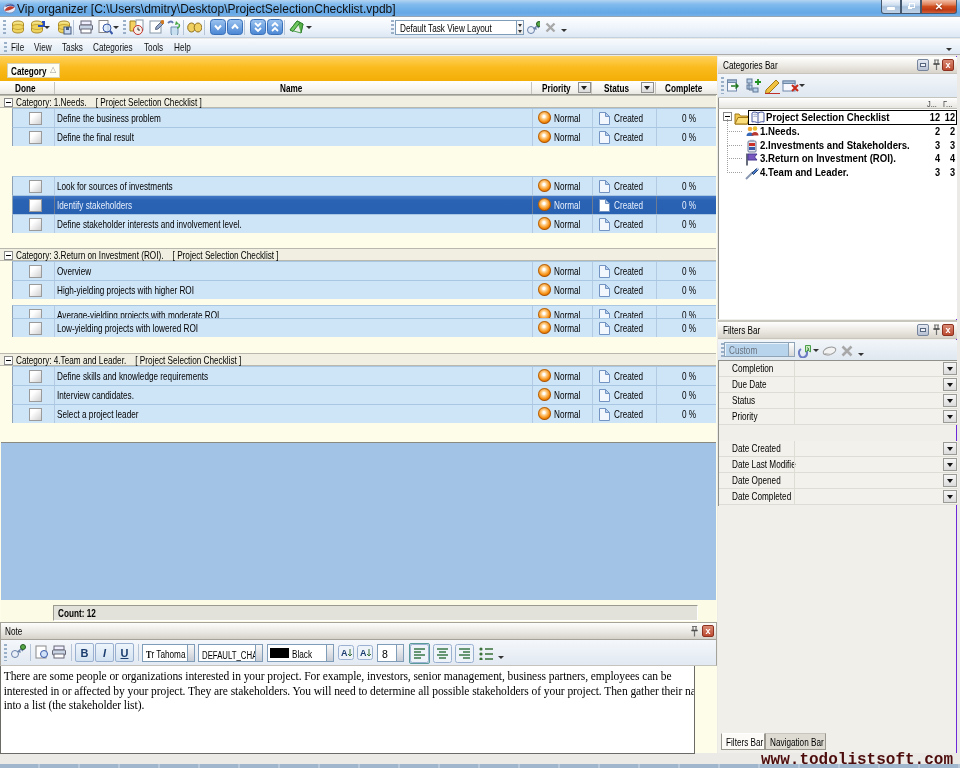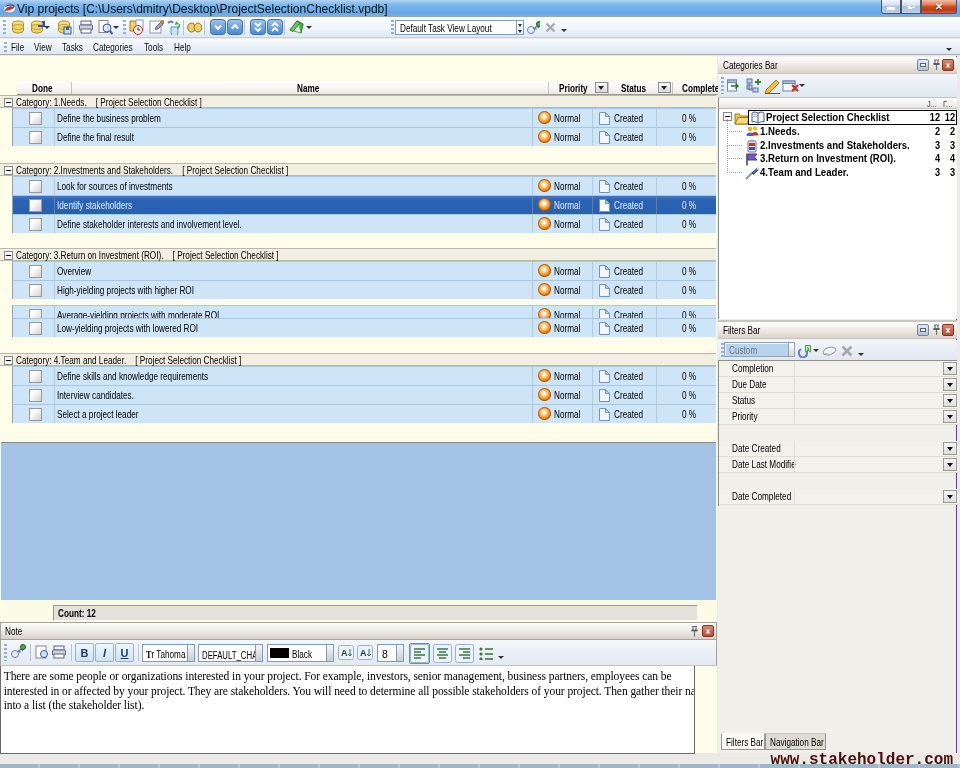--- a/index.html
+++ b/index.html
@@ -18,21 +18,21 @@
   background:linear-gradient(180deg,#f8fbfe 0%,#e9f0f8 60%,#dde7f3 100%); border-bottom:1px solid #ababab; }
 .menuitem { position:absolute; top:41px; font-size:10.5px; color:#111; }
 .grip { position:absolute; width:3px; background:repeating-linear-gradient(180deg,#9ab0c8 0 2px,transparent 2px 4px); }
 .tsep { position:absolute; width:1px; background:#b5c4d6; }
 .caret { position:absolute; width:0; height:0; border-left:3px solid transparent; border-right:3px solid transparent; border-top:3px solid #333; }
 .combo { position:absolute; background:#fff; border:1px solid #7f9db9; font-size:10.5px; color:#000; }
 .spinner { position:absolute; width:7px; background:linear-gradient(180deg,#f8f8f8,#c8ccd4); border:1px solid #7f9db9; border-left:none; }
 #main { left:0; top:56px; width:717px; height:697px; background:#fdfdea; }
 #goldband { left:0; top:0; width:717px; height:25px; background:linear-gradient(180deg,#ffd25e 0%,#fabb1e 45%,#f3ae06 100%); }
 #catbox { left:7px; top:7px; width:53px; height:15px; background:#fffef5; border:1px solid #d8d2b8; font-weight:bold; font-size:10.5px; padding:1px 0 0 3px; }
-#hdr { left:0; top:25px; width:717px; height:14px; background:linear-gradient(180deg,#ffffff 0%,#f6f5f1 60%,#e9e7e1 100%); border-bottom:1px solid #9c9c94;margin-left:17px; }
+#hdr { left:0; top:25px; width:717px; height:14px; background:linear-gradient(180deg,#ffffff 0%,#f6f5f1 60%,#e9e7e1 100%); border-bottom:1px solid #9c9c94; }
 .hcell { position:absolute; top:1px; font-weight:bold; font-size:10.5px; color:#000; }
 .hsep { position:absolute; top:1px; height:12px; width:1px; background:#c6c4bc; }
 .hdrop { position:absolute; top:1px; width:13px; height:11px; background:linear-gradient(180deg,#fdfdfd,#d8d8d8); border:1px solid #8f8f8f; }
 .hdrop:after { content:""; position:absolute; left:2px; top:3px; border-left:3px solid transparent; border-right:3px solid transparent; border-top:4px solid #222; }
 .catrow { position:absolute; left:0; width:716px; background:#f0efe1; border-top:1px solid #b9b8ae; border-bottom:1px solid #b9b8ae; font-size:10.5px; color:#000; padding:0 0 0 16px; }
 .exp { position:absolute; left:4px; top:2px; width:9px; height:9px; background:#fff; border:1px solid #888; }
 .exp:after { content:""; position:absolute; left:1px; top:3px; width:5px; height:1px; background:#000; }
 .taskrow { position:absolute; left:12px; width:704px; background:#cee4f7; border-top:1px solid #a9c7e3; border-left:1px solid #8ea2b4; font-size:10.5px; }
 .tasksel { background:linear-gradient(180deg,#4277c4 0%,#2b63b4 15%,#275fb0 100%); }
 .cline { position:absolute; top:0; bottom:0; width:1px; background:#b3cbe2; }
@@ -70,21 +70,21 @@
 .tab.active { background:#fcfbf8; border-top:1px solid #fff; }
 #wmtext { left:0; top:751px; width:953px; text-align:right; font-family:"Liberation Mono", monospace; font-size:16px; font-weight:bold; color:#4d0c0c; }
 #botbar { left:0; top:764px; width:960px; height:4px; background:repeating-linear-gradient(90deg,#9fb6cc 0 38px,#b7c8da 38px 40px), linear-gradient(180deg,#b0c2d4,#7e9cba); }
 </style></head><body>
 <div id="titlebar" class="abs"></div>
 <svg class="abs" style="left:3px;top:2px" width="13" height="13" viewBox="0 0 13 13">
     <ellipse cx="6.5" cy="6.5" rx="6" ry="4.6" fill="#e8ecf8" stroke="#8090b8" stroke-width="1"></ellipse>
     <path d="M1.5 8.5 C4.5 3.5,8.5 3.5,11.5 5.5 C8.5 7.5,4.5 9.5,1.5 8.5 Z" fill="#c03a2b"></path>
     <path d="M2.5 4.5 C5.5 2.5,9.5 2.5,11.5 4.5" stroke="#3a57a0" stroke-width="1.4" fill="none"></path>
   </svg>
-<div id="titletext" class="abs"><span style="display:inline-block;white-space:nowrap;font-size:12px">Vip projects [C:\Users\dmitry\Desktop\ProjectSelectionChecklist.vpdb]</span></div>
+<div id="titletext" class="abs"><span style="display:inline-block;white-space:nowrap;font-size:12px">Vip organizer [C:\Users\dmitry\Desktop\ProjectSelectionChecklist.vpdb]</span></div>
 <div class="cap" style="left:881px;width:20px;border-radius:0 0 0 3px">
     <div style="position:absolute;left:5px;top:7px;width:8px;height:3px;background:#fff;border-radius:1px"></div>
   </div>
 <div class="cap" style="left:901px;width:20px">
     <div style="position:absolute;left:7px;top:3px;width:6px;height:5px;border:1px solid #fff;box-shadow:-2px 2px 0 -1px #fff"></div>
   </div>
 <div class="cap close" style="left:921px;width:36px;border-radius:0 0 3px 0">
     <div style="position:absolute;left:0;top:1px;width:34px;text-align:center;color:#fff;font-size:10px;font-weight:bold;text-shadow:0 1px 2px rgba(90,20,5,0.8)">✕</div>
   </div>
 <div id="toolbar" class="abs"></div>
@@ -209,20 +209,23 @@
 <div id="menubar" class="abs"></div>
 <div class="grip abs" style="left:4px;top:42px;height:11px"></div>
 <div class="menuitem abs" style="left:11px"><span class="c">File</span></div>
 <div class="menuitem abs" style="left:34px"><span class="c">View</span></div>
 <div class="menuitem abs" style="left:62px"><span class="c">Tasks</span></div>
 <div class="menuitem abs" style="left:93px"><span class="c">Categories</span></div>
 <div class="menuitem abs" style="left:144px"><span class="c">Tools</span></div>
 <div class="menuitem abs" style="left:174px"><span class="c">Help</span></div>
 <div class="caret abs" style="left:946px;top:48px"></div>
 <div id="main" class="abs">
+<div id="goldband" class="abs">
+      <div id="catbox" class="abs"><span class="c">Category</span><span style="position:absolute;left:42px;top:1px;font-weight:normal;color:#999;font-size:8px">△</span></div>
+    </div>
 <div id="hdr" class="abs">
       <div class="hcell" style="left:15px"><span class="c">Done</span></div>
       <div class="hsep" style="left:54px"></div>
       <div class="hcell" style="left:280px"><span class="c">Name</span></div>
       <div class="hsep" style="left:531px"></div>
       <div class="hcell" style="left:542px"><span class="c">Priority</span></div>
       <div class="hdrop" style="left:578px"></div>
       <div class="hsep" style="left:591px"></div>
       <div class="hcell" style="left:604px"><span class="c">Status</span></div>
       <div class="hdrop" style="left:641px"></div>
@@ -255,21 +258,20 @@
       <div class="tname" style="color:#000"><span class="c">Define the final result</span></div>
       <div class="sphere" style="top:2px"></div>
       <div class="ptext" style="color:#000"><span class="c">Normal</span></div>
       <svg class="sicon" style="top:3px" width="11" height="13" viewBox="0 0 11 13">
         <path d="M0.5 0.5 h6 l4 4 v8 h-10 Z" fill="#f2f7fd" stroke="#7394c2"></path>
         <path d="M6.5 0.5 l4 4 h-4 Z" fill="#b8d0ec" stroke="#7394c2"></path>
       </svg>
       <div class="stext" style="color:#000"><span class="c">Created</span></div>
       <div class="ctext" style="color:#000"><span class="c">0 %</span></div>
     </div>
-<div class="catrow" style="top:107px;height:13px"><div class="exp"></div><span class="c">Category: 2.Investments and Stakeholders.&nbsp;&nbsp;&nbsp;&nbsp;[ Project Selection Checklist ]</span></div>
 <div class="taskrow" style="top:120px;height:33px">
       <div class="checkbox" style="top:3px"></div>
       <div class="cline" style="left:41px"></div>
       <div class="cline" style="left:519px"></div>
       <div class="cline" style="left:579px"></div>
       <div class="cline" style="left:643px"></div>
       <div class="tname" style="color:#000"><span class="c">Look for sources of investments</span></div>
       <div class="sphere" style="top:2px"></div>
       <div class="ptext" style="color:#000"><span class="c">Normal</span></div>
       <svg class="sicon" style="top:3px" width="11" height="13" viewBox="0 0 11 13">
@@ -667,22 +669,27 @@
 <div class="frow" style="top:80px">
         <div class="flabel"><span class="c">Date Created</span></div>
         <div class="fsep"></div>
         <div class="fdrop"></div>
       </div>
 <div class="frow" style="top:96px">
         <div class="flabel"><span class="c">Date Last Modifie</span></div>
         <div class="fsep"></div>
         <div class="fdrop"></div>
       </div>
+<div class="frow" style="top:112px">
+        <div class="flabel"><span class="c">Date Opened</span></div>
+        <div class="fsep"></div>
+        <div class="fdrop"></div>
+      </div>
 <div class="frow" style="top:128px">
         <div class="flabel"><span class="c">Date Completed</span></div>
         <div class="fsep"></div>
         <div class="fdrop"></div>
       </div>
 </div>
 <div class="tab active" style="left:3px;top:677px;width:44px"><span class="c">Filters Bar</span></div>
 <div class="tab" style="left:47px;top:677px;width:61px"><span class="c">Navigation Bar</span></div>
 </div>
-<div id="wmtext" class="abs">www.stakeholder.com</div>
+<div id="wmtext" class="abs">www.todolistsoft.com</div>
 <div id="botbar" class="abs"></div>
 </body></html>

